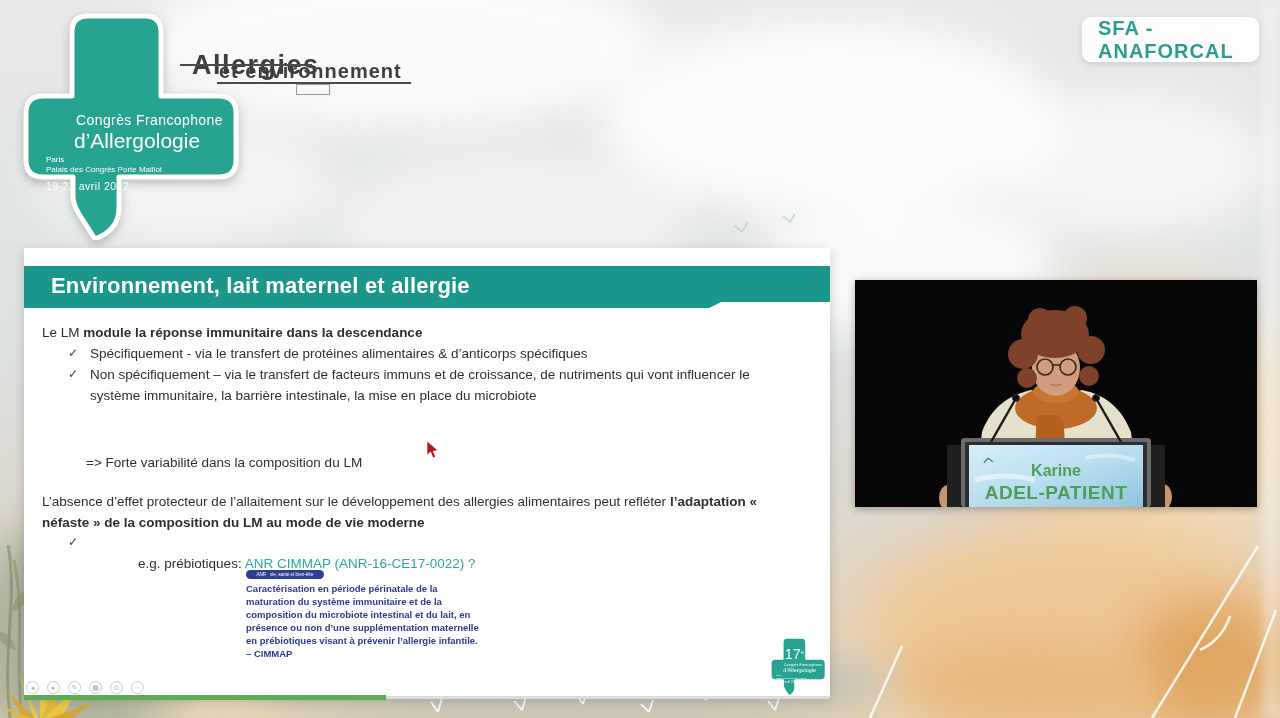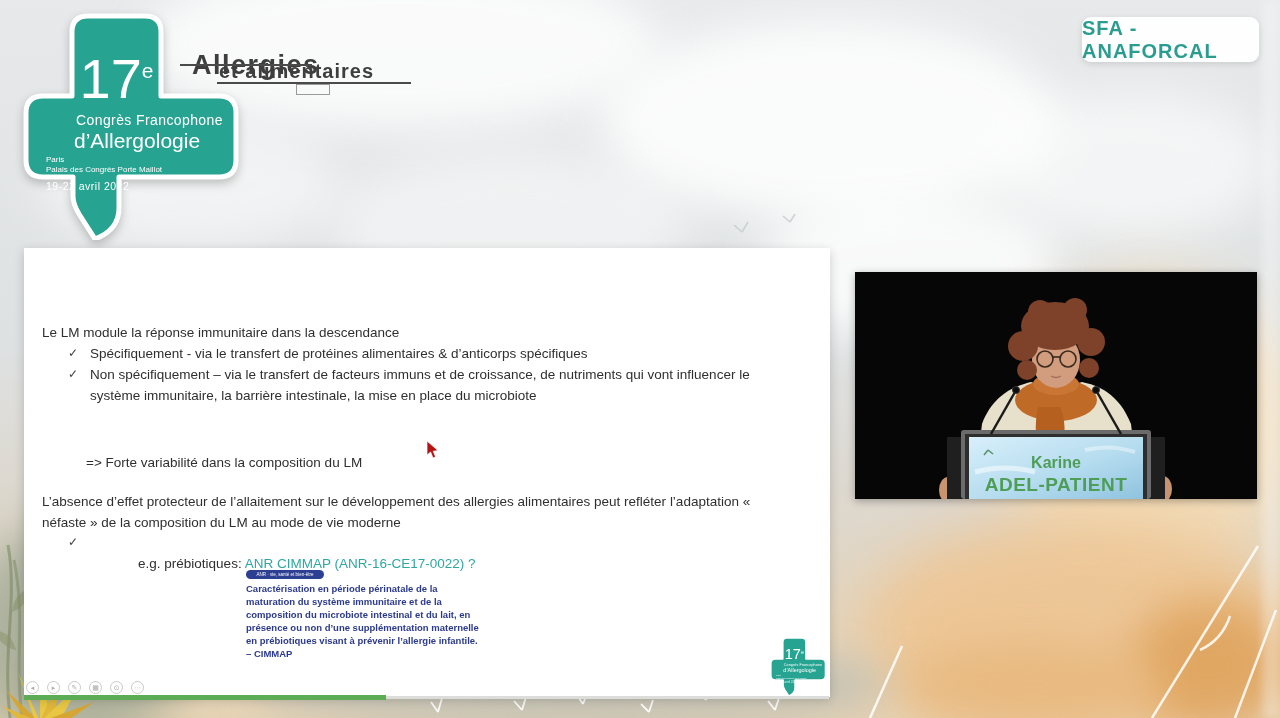--- a/index.html
+++ b/index.html
@@ -47,30 +47,30 @@
   .ev2 { position:absolute; left:219px; top:60px; font-size:20px; font-weight:bold; color:#3e3e3e; letter-spacing:1px; }
   .ln  { position:absolute; background:#4a4a4a; height:1.5px; }
   .lnA { left:180px; top:64px; width:132px; }
   .lnB { left:217px; top:82px; width:194px; }
   .tbox{ position:absolute; left:296px; top:84px; width:34px; height:11px; border:1px solid #9a9a9a; }
 
   
   .badge { position:absolute; left:1082px; top:17px; width:177px; height:45px; border-radius:9px;
            background:rgba(255,255,255,.96); box-shadow:0 2px 6px rgba(0,0,0,.12);
            display:flex; align-items:center; justify-content:center;
-           color:#2a9d8f; font-weight:bold; font-size:20px; letter-spacing:1px; }
+           color:#2a9d8f; font-weight:bold; font-size:20px; letter-spacing:1px;padding-left:16px; }
 
   
   .slide { position:absolute; left:24px; top:248px; width:806px; height:449px; background:#fff;
            box-shadow:0 3px 10px rgba(0,0,0,.18); }
   .slide-head { position:absolute; left:0; top:18px; width:100%; height:42px; background:#1a968a;
                 clip-path:polygon(0 0,100% 0,100% 86%,86.5% 86%,85% 100%,0 100%);
                 color:#fff; font-size:22px; font-weight:bold; line-height:40px; padding-left:27px; letter-spacing:.2px; }
   .slide .txt { position:absolute; font-size:13.5px; color:#2f2f2f; line-height:21px; }
-  .b { font-weight:normal; }
+  .b { font-weight:bold; }
   .p1 { left:18px; top:74px; }
   .bullet { display:flex; gap:12px; }
   .chk { color:#444; font-size:12px; flex:0 0 auto; }
   .bl1 { left:44px; top:95px; }
   .bl2 { left:44px; top:116px; width:712px; }
   .p2 { left:18px; top:182px; }
   .p2s { left:62px; top:204px; }
   .p3 { left:18px; top:243px; width:742px; }
   .bl3 { left:44px; top:284px; width:760px; }
   .bl3 .l2 { padding-left:48px; }
@@ -83,21 +83,21 @@
   .toolbar { position:absolute; left:2px; top:433px; display:flex; gap:8px; }
   .tool { width:13px; height:13px; border-radius:50%; border:1px solid rgba(160,160,160,.55);
           color:rgba(150,150,150,.8); font-size:7px; line-height:11px; text-align:center; }
   .greenbar { position:absolute; left:24px; top:695px; width:362px; height:5px; background:#5cab55; }
   .palebar  { position:absolute; left:386px; top:696px; width:443px; height:3px; background:#dcdcda; }
 
   
   .cursor { position:absolute; left:426px; top:441px; }
 
   
-  .video { position:absolute; left:855px; top:272px; width:402px; height:227px; background:#000;
+  .video { position:absolute; left:855px; top:280px; width:402px; height:227px; background:#000;
            box-shadow:0 2px 8px rgba(0,0,0,.3); }
 </style>
 </head>
 <body>
 
 <div class="stage">
 
   <div class="wash cloud c1"></div>
   <div class="wash cloud c2"></div>
   <div class="wash cloud c3"></div>
@@ -145,39 +145,41 @@
       <path d="M40 722 L80 684 L60 720 Z" fill="#ecc93f"></path>
       <path d="M40 722 L94 702 L66 722 Z" fill="#d7a62e"></path>
       <path d="M40 722 L2 706 L22 722 Z" fill="#e3b835"></path>
     </g>
   </svg>
 
   <div class="logo">
     <svg viewBox="0 0 232 232">
       <path d="M73 8 H130 Q146 8 146 24 V88 H204 Q221 88 221 105 V152 Q221 169 204 169 H104 V200 Q104 222 80 231 L64 206 Q58 196 58 188 L58 169 H28 Q11 169 11 152 V105 Q11 88 28 88 H57 V24 Q57 8 73 8 Z" fill="#27a391" stroke="#ffffff" stroke-width="5" stroke-linejoin="round"></path>
     </svg>
-    <div class="t logo-num"><span>17</span><sup>e</sup></div>
     <div class="t logo-l1">Congrès Francophone</div>
     <div class="t logo-l2">d’Allergologie</div>
     <div class="t logo-city">Paris</div>
     <div class="t logo-venue">Palais des Congrès Porte Maillot</div>
     <div class="t logo-dates">19-22 avril 2022</div>
   </div>
 
   <div class="ev1">Allergies</div>
-  <div class="ev2">et alimentaires</div>
+  <div class="ev2">et environnement</div>
   <div class="ln lnA"></div>
   <div class="ln lnB"></div>
   <div class="tbox"></div>
 
   <div class="badge">
     <span>SFA - ANAFORCAL</span>
   </div>
 
   <div class="slide">
+    <div class="slide-head">
+      <span>Environnement, lait maternel et allergie</span>
+    </div>
 
     <div class="txt p1">
       <span>Le LM </span><span class="b">module la réponse immunitaire dans la descendance</span>
     </div>
 
     <div class="txt bl1 bullet">
       <span class="chk">✓</span>
       <span>Spécifiquement - via le transfert de protéines alimentaires &amp; d’anticorps spécifiques</span>
     </div>
 

